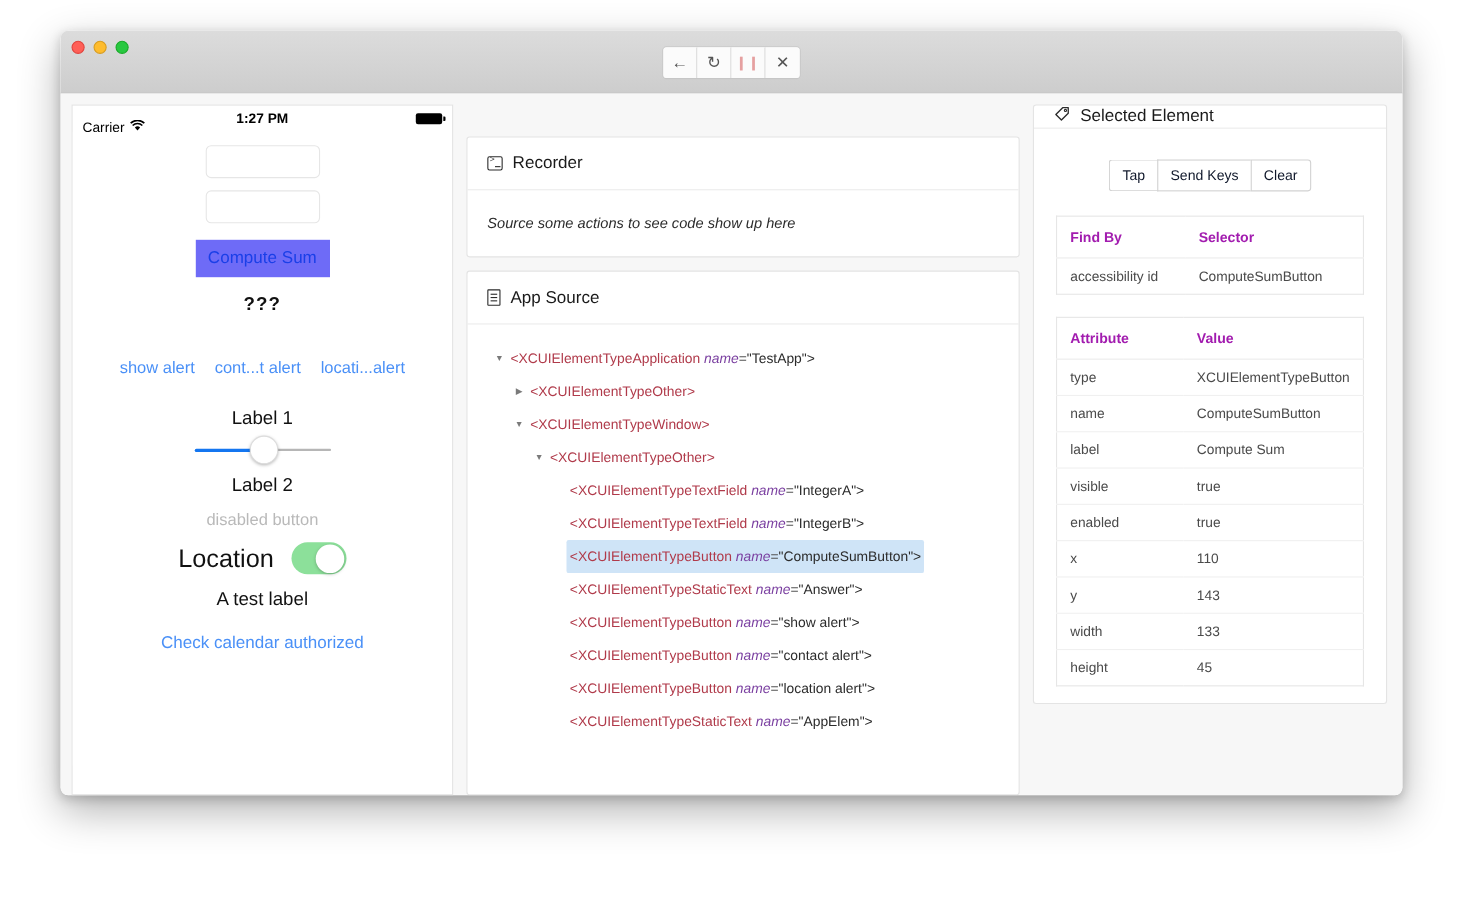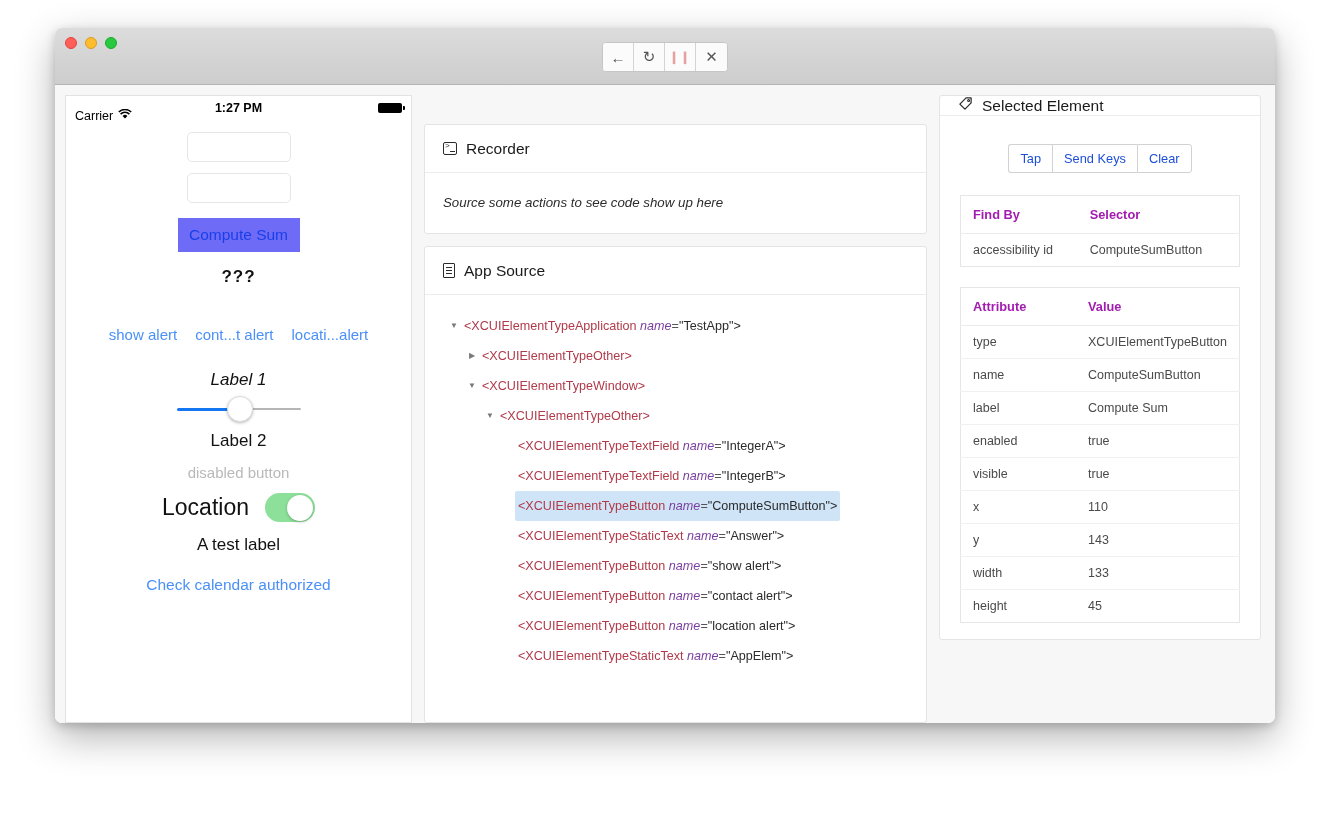--- a/index.html
+++ b/index.html
@@ -149,21 +149,21 @@
   }
 
   .answer { font-size: 17px; font-weight: 600; color: #111; margin-top: 15px; letter-spacing: 1px; }
 
   .alert-row {
     display: flex; gap: 18px; margin-top: 39px;
     font-size: 15px; color: #4a90f7;
   }
   .alert-row span { cursor: pointer; }
 
-  .lbl1 { font-size: 17px; color: #111; margin-top: 27px; font-style: italic; }
+  .lbl1 { font-size: 17px; color: #111; margin-top: 27px; }
   .lbl2 { font-size: 17px; color: #111; margin-top: 9px; }
 
   .slider-wrap {
     position: relative; width: 124px; height: 26px; margin-top: 6px;
     cursor: pointer;
   }
   .slider-track-on {
     position: absolute; left: 0; top: 12px; width: 62px; height: 2.5px;
     background: #1476f0; border-radius: 2px;
   }
@@ -259,21 +259,21 @@
   .sel-body { padding: 18px 20px; }
 
   .seg-group {
     display: flex; justify-content: center; margin: 10px 0 22px 0;
   }
   .seg {
     border: 1px solid #d2d2d2;
     border-right: none;
     background: #fff;
     font-size: 12.8px;
-    color: #1d4ed8;
+    color: #0f172a;
     padding: 6px 11px;
     cursor: pointer;
   }
   .seg:first-child { border-radius: 3px 0 0 3px; }
   .seg:last-child { border-right: 1px solid #d2d2d2; border-radius: 0 3px 3px 0; }
 
   table.ttable {
     width: 100%;
     border: 1px solid #e6e6e6;
     border-radius: 3px;
@@ -538,25 +538,25 @@
                   </tr>
                   <tr>
                     <td>name</td>
                     <td>ComputeSumButton</td>
                   </tr>
                   <tr>
                     <td>label</td>
                     <td>Compute Sum</td>
                   </tr>
                   <tr>
+                    <td>visible</td>
+                    <td>true</td>
+                  </tr>
+                  <tr>
                     <td>enabled</td>
-                    <td>true</td>
-                  </tr>
-                  <tr>
-                    <td>visible</td>
                     <td>true</td>
                   </tr>
                   <tr>
                     <td>x</td>
                     <td>110</td>
                   </tr>
                   <tr>
                     <td>y</td>
                     <td>143</td>
                   </tr>

